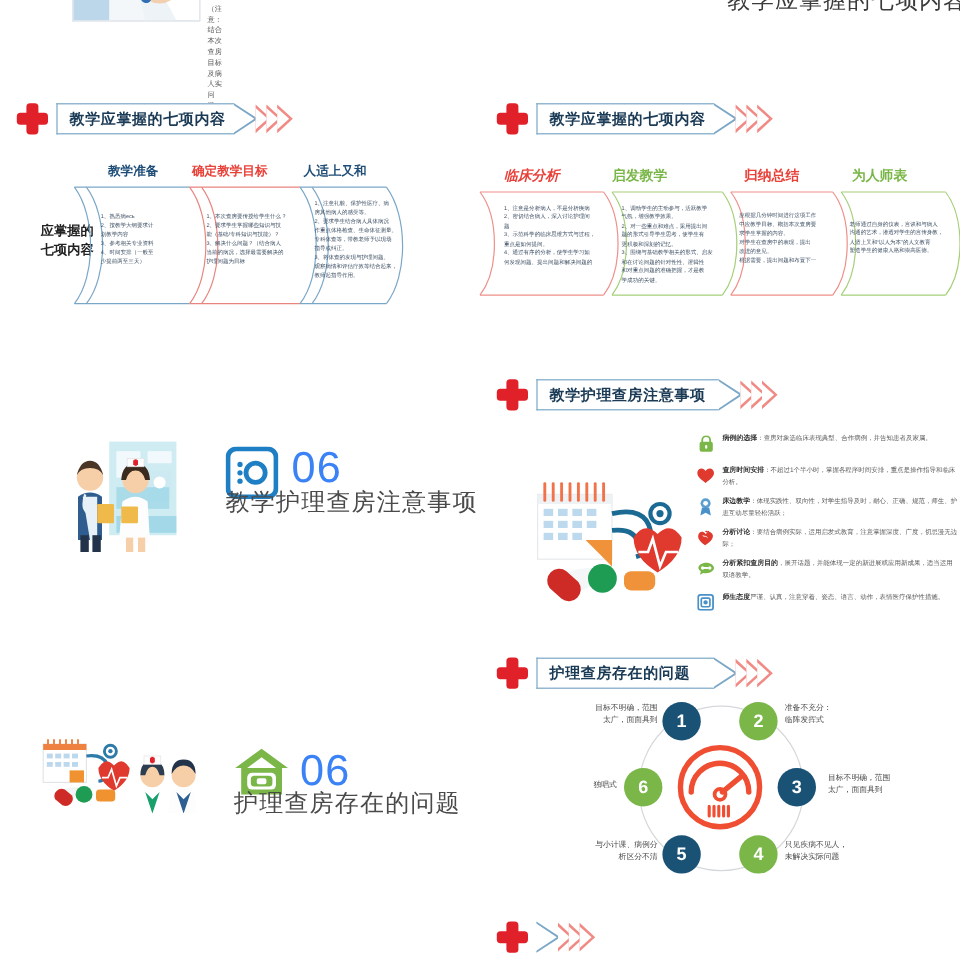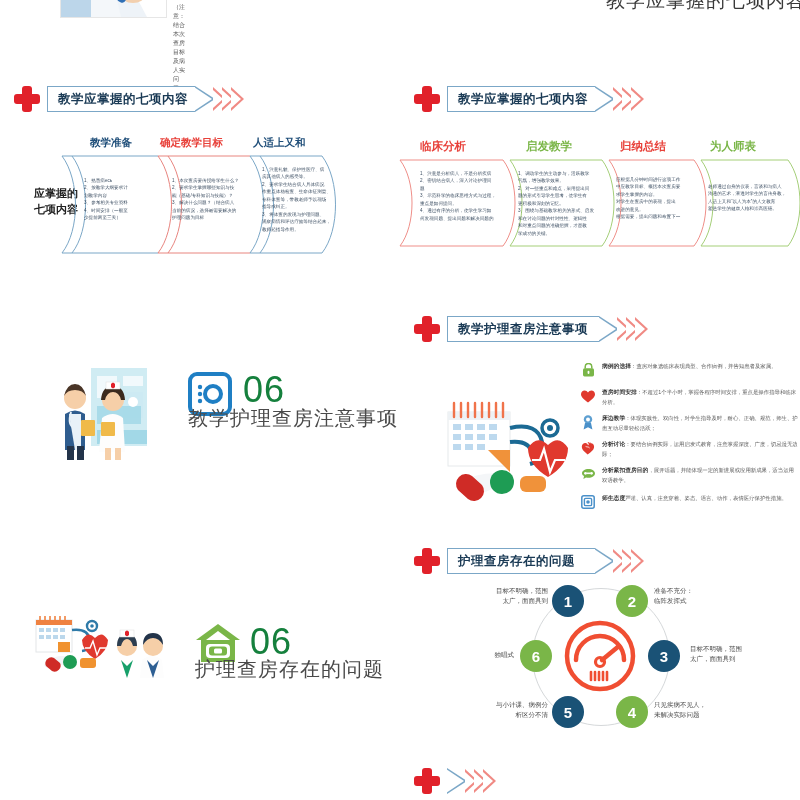--- a/index.html
+++ b/index.html
@@ -60,21 +60,21 @@
   }
 
   
   .colhead{position:absolute;font-size:10.5px;font-weight:bold;white-space:nowrap;}
   .leftlabel{position:absolute;font-size:11px;font-weight:bold;color:#222;line-height:1.45;text-align:right;}
   .pipe{position:absolute;overflow:visible;}
   .celltext{position:absolute;font-size:4.6px;line-height:1.62;color:#3d4f63;}
   .celltext div{white-space:nowrap;}
 
   
-  .secnum{position:absolute;font-size:36px;color:#15803d;font-weight:normal;letter-spacing:1px;}
+  .secnum{position:absolute;font-size:36px;color:#3b82f6;font-weight:normal;letter-spacing:1px;}
   .sectitle{position:absolute;font-size:20px;color:#4a4a4a;letter-spacing:1px;white-space:nowrap;}
 
   
   .note{position:absolute;display:flex;}
   .note .ico{width:16px;height:16px;flex:0 0 auto;margin-right:6px;display:flex;align-items:center;justify-content:center;}
   .note .body{font-size:5.4px;line-height:1.7;color:#5b5b5b;}
   .note .body b{color:#333;font-size:5.8px;}
 
   
   .ring{position:absolute;border:1px solid #d5d8da;border-radius:50%;}
@@ -209,22 +209,22 @@
         <span class="txt">教学应掌握的七项内容</span>
       </div>
       <div class="banner-tip"></div>
       <div class="chevs">
         <div class="chev"></div>
         <div class="chev"></div>
         <div class="chev"></div>
       </div>
     </div>
 
-    <div class="colhead" style="left:420px;top:139px;color:#e8413a;font-size:11.5px;">临床分析</div>
-    <div class="colhead" style="left:526px;top:139px;color:#7ab648;font-size:11.5px;">启发教学</div>
+    <div class="colhead" style="left:420px;top:139px;color:#e8413a;font-size:11.5px;font-style:italic;">临床分析</div>
+    <div class="colhead" style="left:510px;top:139px;color:#7ab648;font-size:11.5px;">启发教学</div>
     <div class="colhead" style="left:620px;top:139px;color:#e8413a;font-size:11.5px;">归纳总结</div>
     <div class="colhead" style="left:710px;top:139px;color:#7ab648;font-size:11.5px;">为人师表</div>
 
     <svg class="pipe" style="left:398px;top:157px;" width="402" height="92" viewBox="0 0 402 92">
       <path d="M2,3 C18,24 18,68 2,89" fill="none" stroke="#ef8f89" stroke-width="1"></path>
       <path d="M2,3 L105,3" stroke="#ef8f89" stroke-width="1" fill="none"></path>
       <path d="M2,89 L105,89" stroke="#ef8f89" stroke-width="1" fill="none"></path>
       <path d="M105,3 C121,24 121,68 105,89" fill="none" stroke="#ef8f89" stroke-width="1"></path>
 
       <path d="M112,3 C128,24 128,68 112,89" fill="none" stroke="#a5cf79" stroke-width="1"></path>

